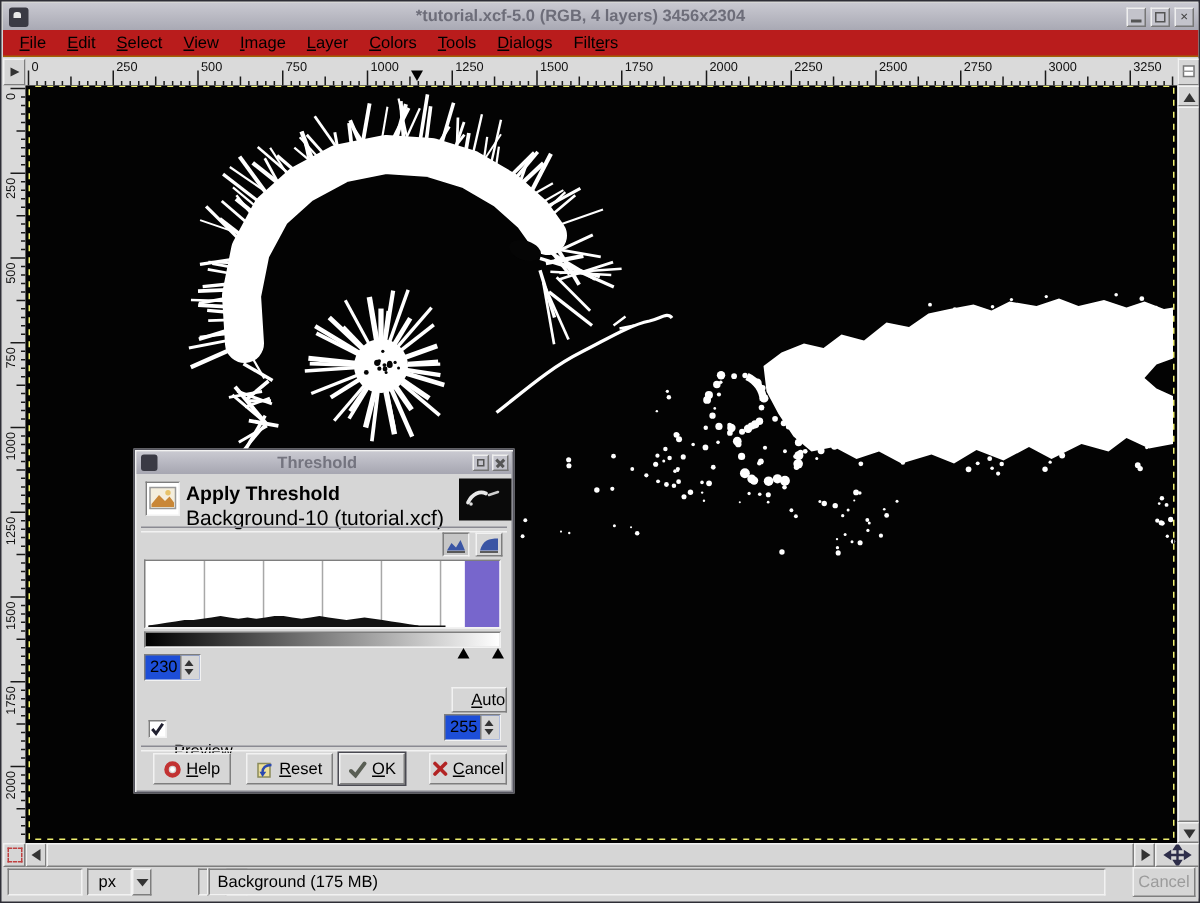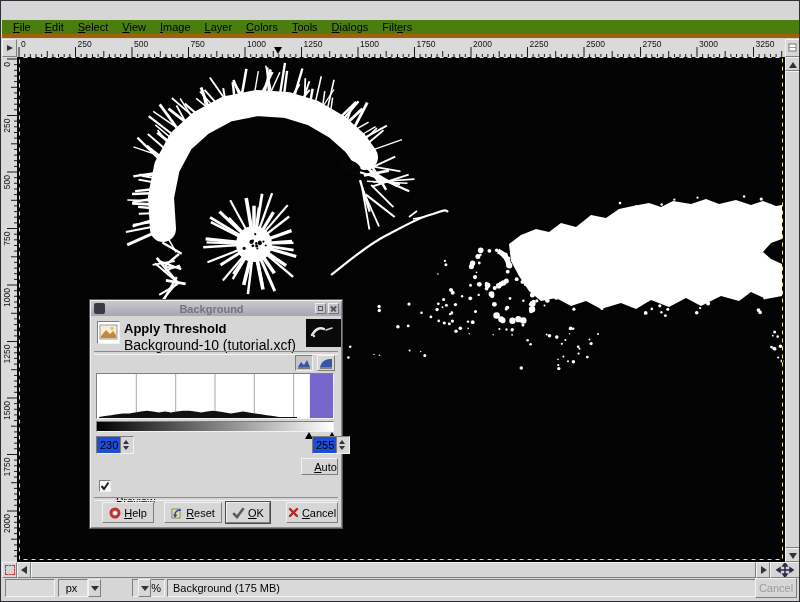--- a/index.html
+++ b/index.html
@@ -14,22 +14,22 @@
     white-space:nowrap;overflow:hidden;}
   .wbtn{width:13px;height:13px;margin-right:3px;background:#c3c3cb;border:1px solid;
     border-color:#eee #777 #777 #eee;box-sizing:border-box;position:relative;
     color:#444;font-size:9px;line-height:10px;text-align:center;}
   .wbtn .bar{position:absolute;left:2px;right:2px;bottom:2px;height:2px;background:#555;}
   .wbtn .box{position:absolute;left:2px;right:2px;top:2px;bottom:2px;border:1px solid #555;}
   #wicon{width:13px;height:13px;margin:0 4px;background:#3a3a44;border-radius:2px;position:relative;}
   #wicon:after{content:"";position:absolute;left:3px;top:3px;width:5px;height:4px;
      background:#e8e8e8;border-radius:2px 2px 0 0;}
   
-  #menubar{left:1px;top:19px;width:797px;height:18px;background:#4d7c0f;
-    border-bottom:4px solid #a16207;display:flex;align-items:center;padding-left:4px;box-sizing:border-box;}
+  #menubar{left:1px;top:19px;width:797px;height:18px;background:#b91c1c;
+    border-bottom:1px solid #a16207;display:flex;align-items:center;padding-left:4px;box-sizing:border-box;}
   .menu-item{padding:1px 7px;cursor:default;}
   .menu-item u{text-decoration:underline;}
   
   .ruler{background:#dadada;}
   #ruler-top{left:16px;top:38px;width:768px;height:18px;border-bottom:1px solid #9a9aa0;}
   #ruler-left{left:1px;top:56px;width:15px;height:505px;border-right:1px solid #9a9aa0;}
   .cornerbtn{background:#d6d6d6;border:1px solid;border-color:#f2f2f2 #7e7e7e #7e7e7e #f2f2f2;box-sizing:border-box;}
   #corner-tl{left:1px;top:38px;width:15px;height:18px;}
   #corner-tr{left:784px;top:38px;width:15px;height:18px;}
   #corner-bl{left:1px;top:561px;width:15px;height:16px;}
@@ -105,20 +105,31 @@
   #ok-btn{left:136px;top:202px;width:44px;height:21px;outline:1px solid #4a4a52;}
   #cancel-btn{left:196px;top:202px;width:52px;height:21px;}
   svg{display:block;}
   u{text-decoration:underline;}
 </style>
 </head>
 <body>
 
 <div id="win">
 
+  <div id="titlebar" class="abs">
+    <span id="wicon"></span>
+    <span class="wtitle">*tutorial.xcf-5.0 (RGB, 4 layers) 3456x2304</span>
+    <span class="wbtn">
+        <span class="bar"></span>
+      </span>
+    <span class="wbtn">
+        <span class="box"></span>
+      </span>
+    <span class="wbtn">×</span>
+  </div>
 
   <div id="menubar" class="abs">
       <span class="menu-item"><u>F</u>ile</span>
       <span class="menu-item"><u>E</u>dit</span>
       <span class="menu-item"><u>S</u>elect</span>
       <span class="menu-item"><u>V</u>iew</span>
       <span class="menu-item"><u>I</u>mage</span>
       <span class="menu-item"><u>L</u>ayer</span>
       <span class="menu-item"><u>C</u>olors</span>
       <span class="menu-item"><u>T</u>ools</span>
@@ -787,28 +798,28 @@
   <div id="statusbar" class="abs">
     <div class="field" style="left:3px;width:50px;"></div>
     <div class="field" style="left:56px;width:30px;text-align:center;padding-right:3px;">px</div>
     <div class="combo-arrow" style="left:86px;">
         <span class="tri down"></span>
       </div>
     <div class="field" style="left:103px;width:33px;text-align:right;padding-right:3px;margin-left:27px;">33%</div>
     <div class="combo-arrow" style="left:136px;">
         <span class="tri down"></span>
       </div>
-    <div class="field" style="left:165px;width:598px;padding-left:5px;">Background (175 MB)</div>
+    <div class="field" style="left:137px;width:598px;padding-left:5px;">Background (175 MB)</div>
     <div id="sb-cancel">Cancel</div>
   </div>
 
   <div id="dialog" class="abs">
     <div id="dlg-titlebar">
       <span id="dlg-icon"></span>
-      <span class="dtitle">Background</span>
+      <span class="dtitle">Threshold</span>
       <span class="dbtn">
           <span class="box"></span>
         </span>
       <span class="dbtn close"></span>
     </div>
 
     <div id="dlg-imgicon">
       <svg width="21" height="21">
           <rect x="2" y="3" width="17" height="14" fill="#f4eedd" stroke="#999"></rect>
         <path d="M3 14 L8 8 L12 12 L15 9 L18 13 L18 16 L3 16 Z" fill="#c98737"></path>
@@ -855,21 +866,21 @@
     <span class="marker" style="left:215px;top:132px;"></span>
     <span class="marker" style="left:238px;top:132px;"></span>
 
     <div class="spin" style="left:6px;">
       <span>230</span>
       <span class="spinner">
           <span class="u"></span>
           <span class="d"></span>
         </span>
     </div>
-    <div class="spin" style="left:222px;">
+    <div class="spin" style="left:206px;margin-top:40px;">
       <span>255</span>
       <span class="spinner">
           <span class="u"></span>
           <span class="d"></span>
         </span>
     </div>
 
     <div class="gbtn" id="auto-btn">
       <span><u>A</u>uto</span>
     </div>

